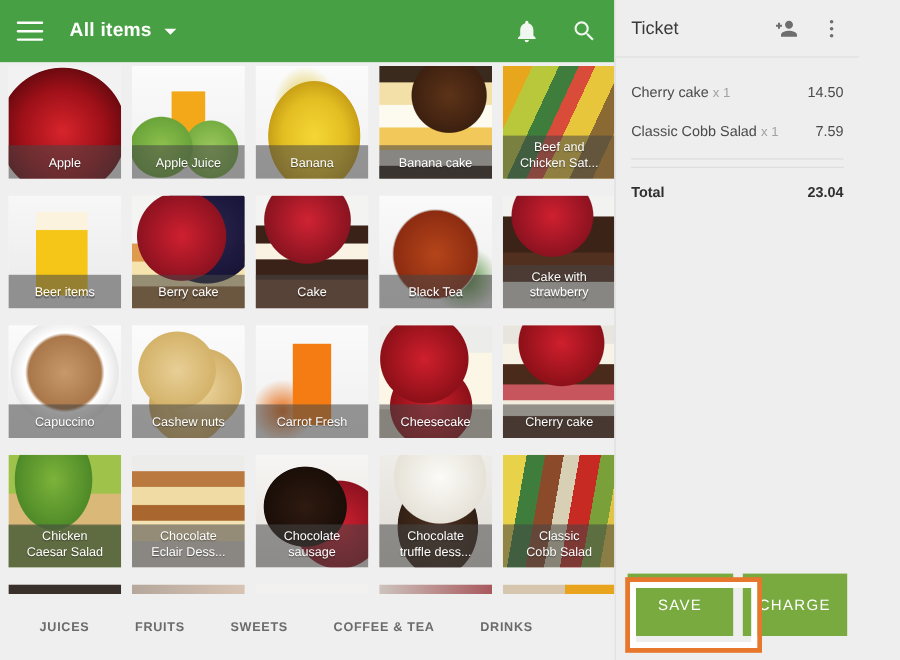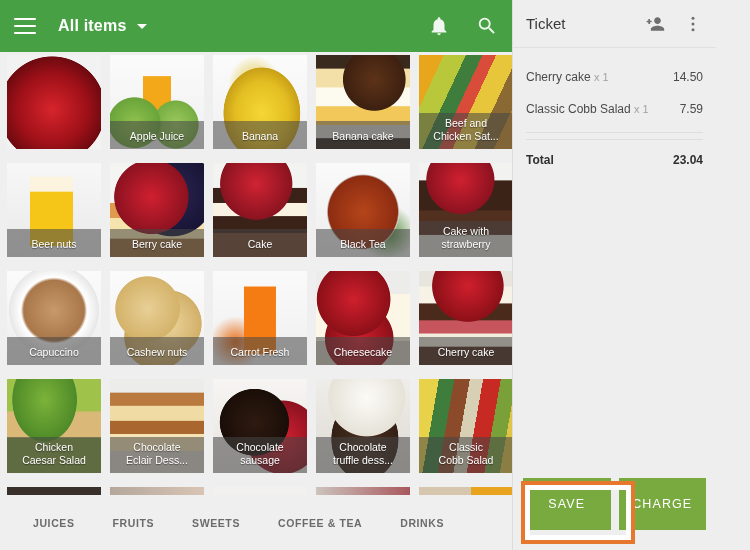--- a/index.html
+++ b/index.html
@@ -145,20 +145,21 @@
     </div>
 
     <div id="grid-wrap">
       <div id="grid">
 
         <div class="tile">
           <div class="art" style="background:
             radial-gradient(circle at 48% 58%, #d7242c 0%, #9e1018 48%, #6d0a10 72%, #f2f2f2 73%),
             radial-gradient(ellipse at 36% 28%, #63b544 0%, #3e8c2c 30%, rgba(255,255,255,0) 31%),
             linear-gradient(#f6f6f6,#ececec)"></div>
+          <div class="label">Apple</div>
         </div>
 
         <div class="tile">
           <div class="art" style="background:
             radial-gradient(ellipse at 26% 72%, #8fc14e 0%, #6aa43a 26%, rgba(255,255,255,0) 27%),
             radial-gradient(ellipse at 70% 74%, #9cc95e 0%, #76ad42 24%, rgba(255,255,255,0) 25%),
             linear-gradient(to bottom, rgba(255,255,255,0) 0 22%, #f3a81a 23% 74%, rgba(255,255,255,0) 75%) 50% 0/30% 100% no-repeat,
             linear-gradient(#fbfbfb,#efefef)"></div>
           <div class="label">Apple Juice</div>
         </div>
@@ -183,21 +184,21 @@
             linear-gradient(115deg, #e8a61c 0 18%, #b8c83a 18% 34%, #3f7d3c 34% 46%, #d94c3a 46% 56%, #e8c63c 56% 72%, #8a6a32 72% 86%, #c98a28 86%)"></div>
           <div class="label two">
             <span><span>Beef and</span><br><span>Chicken Sat...</span></span>
           </div>
         </div>
 
         <div class="tile">
           <div class="art" style="background:
             linear-gradient(to bottom, rgba(255,255,255,0) 0 14%, #fbf3de 15% 30%, #f5c518 31% 88%, rgba(255,255,255,0) 89%) 46% 0/46% 100% no-repeat,
             linear-gradient(#f7f7f7,#e9e9e9)"></div>
-          <div class="label">Beer nuts</div>
+          <div class="label">Beer items</div>
         </div>
 
         <div class="tile">
           <div class="art" style="background:
             radial-gradient(circle at 44% 36%, #cf2030 0%, #8d1220 46%, rgba(255,255,255,0) 47%),
             radial-gradient(circle at 66% 32%, #2b2550 0%, #171436 48%, rgba(255,255,255,0) 49%),
             linear-gradient(to bottom, #f4f4f2 0 42%, #e09a4e 43% 58%, #f5e4ae 59% 80%, #9a6a38 81%)"></div>
           <div class="label">Berry cake</div>
         </div>
 

